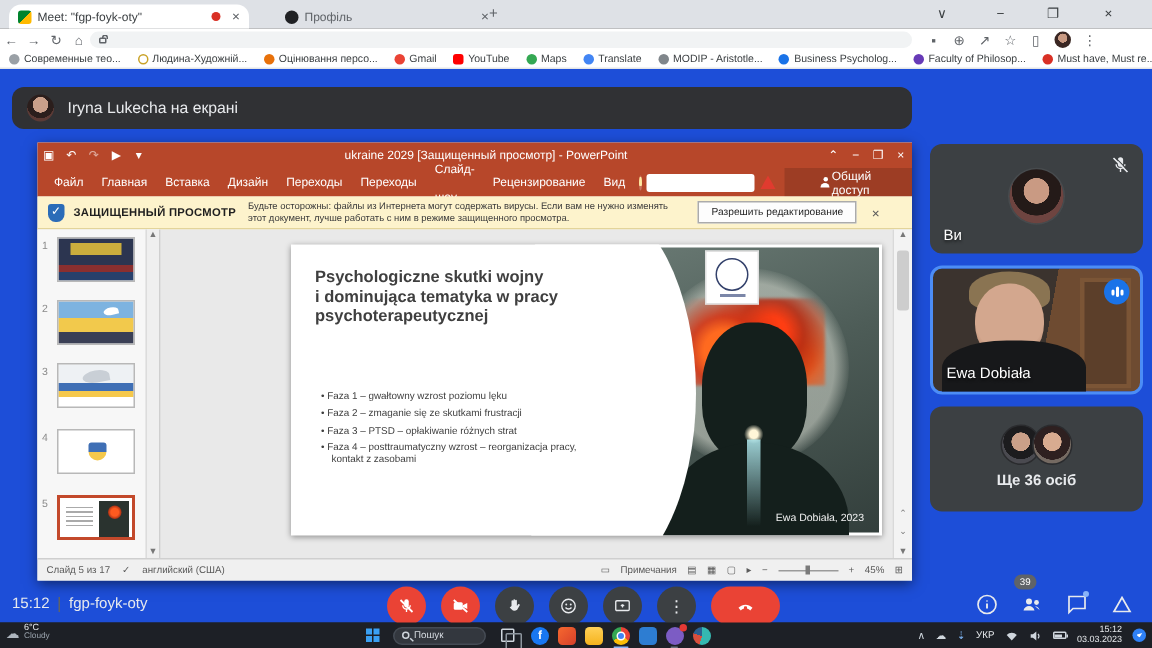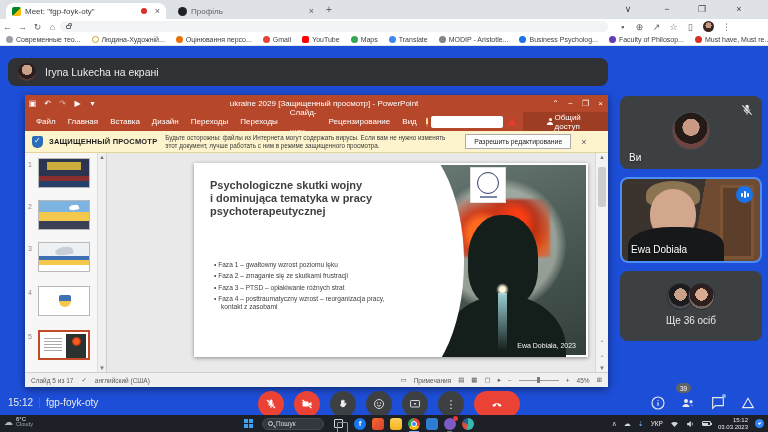--- a/index.html
+++ b/index.html
@@ -165,21 +165,21 @@
 
 <div id="root">
 
   <div class="a tabstrip">
     <div class="a tab active" style="left:6px;width:160px;">
       <span class="fav" style="background:linear-gradient(135deg,#00832d 0 50%,#ffba00 50% 100%);"></span>
       <span class="ell" style="flex:1;">Meet: "fgp-foyk-oty"</span>
       <span class="recdot"></span>
       <span class="tabx">×</span>
     </div>
-    <div class="a tab" style="left:172px;width:148px;color:#5f6368;">
+    <div class="a tab" style="left:184px;width:148px;color:#5f6368;">
       <span class="fav" style="background:#202124;border-radius:50%;"></span>
       <span class="ell" style="flex:1;">Профіль</span>
       <span class="tabx">×</span>
     </div>
     <span class="a" style="left:326px;top:4px;font-size:10px;color:#5f6368;">+</span>
     <span class="a winctl" style="left:616px;top:4px;">∨</span>
     <span class="a winctl" style="left:655px;top:4px;">−</span>
     <span class="a winctl" style="left:690px;top:4px;">❐</span>
     <span class="a winctl" style="left:727px;top:4px;">×</span>
   </div>
@@ -395,21 +395,21 @@
       <svg class="micoff" viewBox="0 0 24 24">
         <path d="M12 14a3 3 0 0 0 3-3V6a3 3 0 0 0-6 0v5a3 3 0 0 0 3 3z" fill="#e8eaed"></path>
         <path d="M7 11a5 5 0 0 0 10 0M12 16v4" stroke="#e8eaed" stroke-width="1.6" fill="none"></path>
         <line x1="4" y1="4" x2="20" y2="20" stroke="#e8eaed" stroke-width="2"></line>
         <line x1="5.4" y1="2.8" x2="21.4" y2="18.8" stroke="#3c4043" stroke-width="1.2"></line>
       </svg>
       <span class="avbig"></span>
       <span class="tlabel">Ви</span>
     </div>
 
-    <div class="a tile" style="left:620px;top:225px;width:142px;height:70px;">
+    <div class="a tile" style="left:620px;top:225px;width:142px;height:70px;font-weight:bold;">
       <span class="duo">
         <span class="p1"></span>
         <span class="p2"></span>
       </span>
       <span class="othertxt">Ще 36 осіб</span>
     </div>
 
     <div class="a mbar-left">
       <span>15:12</span>
       <span class="mdiv"></span>

